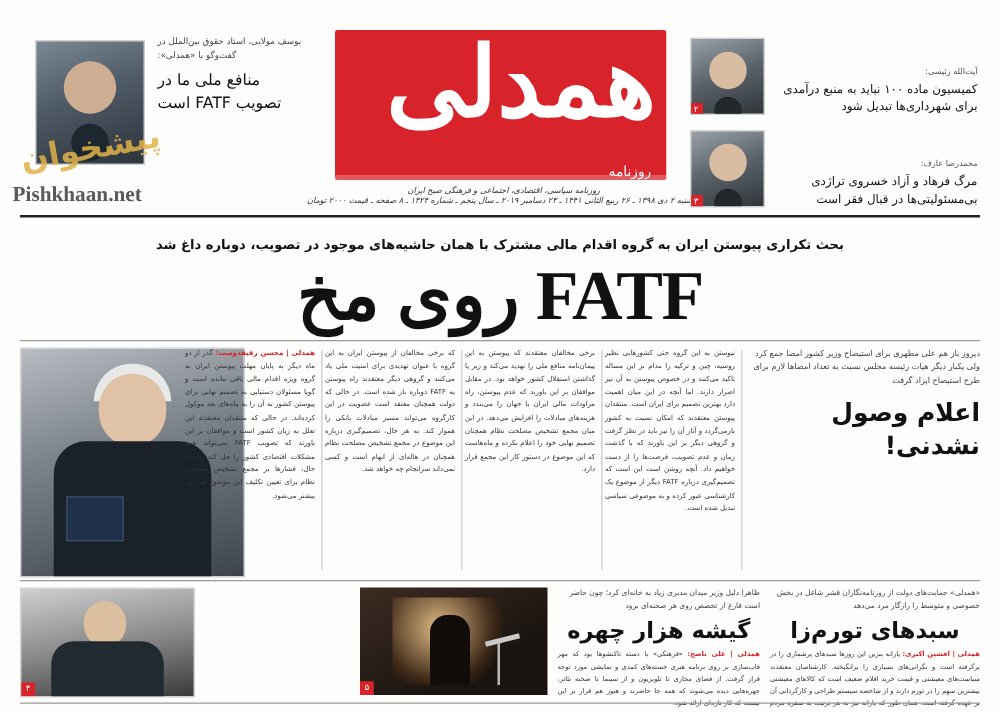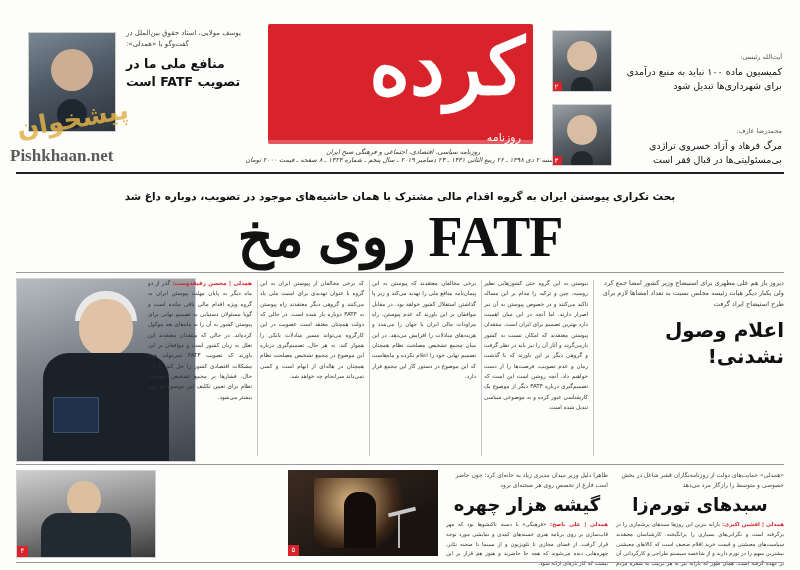--- a/index.html
+++ b/index.html
@@ -111,21 +111,21 @@
     text-align: left;
   }
   .teaser-left .kicker {
     font-size: 7px;
     color: #444;
     line-height: 1.5;
     margin-bottom: 6px;
   }
   .teaser-left .headline {
     font-size: 12.5px;
-    font-weight: bold;
+    font-weight: normal;
     color: #111;
     line-height: 1.45;
   }
 
   
   .teaser-right {
     position: absolute;
     right: 18px;
     width: 230px;
     height: 64px;
@@ -454,21 +454,21 @@
   }
 </style>
 </head>
 <body>
 
 <div class="page">
 
   <div class="masthead">
 
     <div class="logo-block">
-      <div class="logo-word">کرده</div>
+      <div class="logo-word">همدلی</div>
       <div class="logo-sub">روزنامه</div>
       <div class="logo-strip"></div>
     </div>
 
     <div class="paper-meta">
       <div>روزنامه سیاسی، اقتصادی، اجتماعی و فرهنگی صبح ایران</div>
       <div>دوشنبه ۲ دی ۱۳۹۸ ـ ۲۶ ربیع الثانی ۱۴۴۱ ـ ۲۳ دسامبر ۲۰۱۹ ـ سال پنجم ـ شماره ۱۳۲۴ ـ ۸ صفحه ـ قیمت ۲۰۰۰ تومان</div>
     </div>
 
     <div class="teaser-left">

